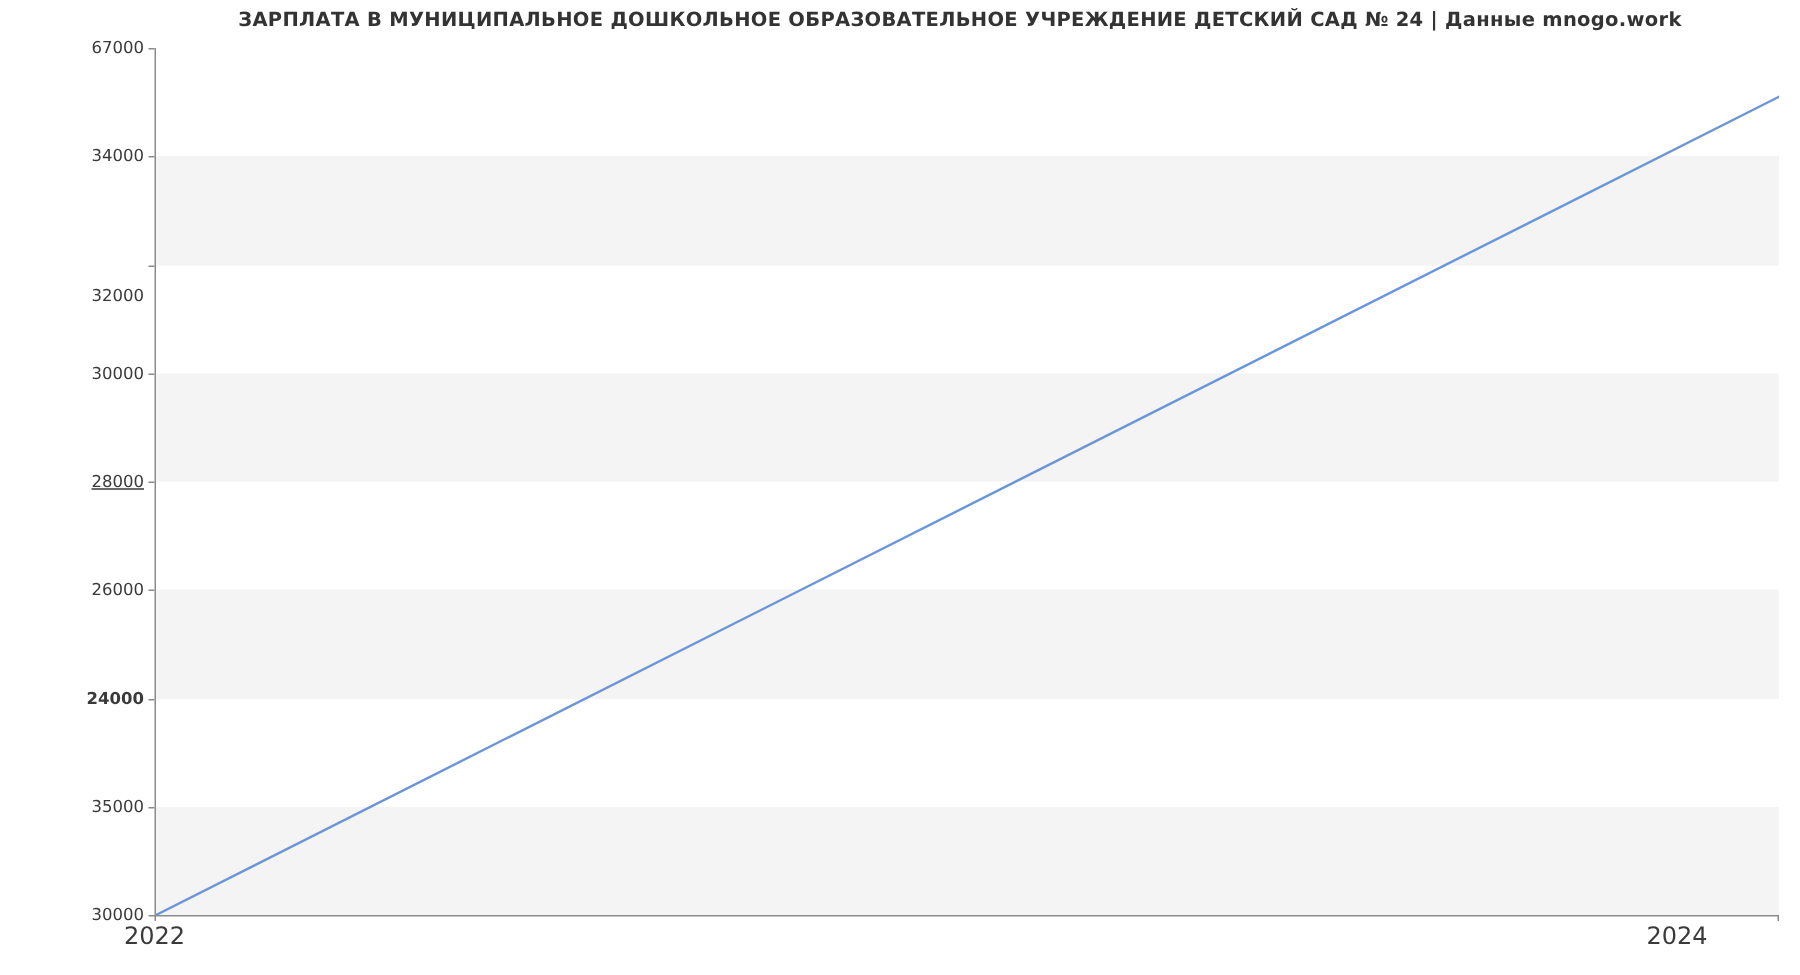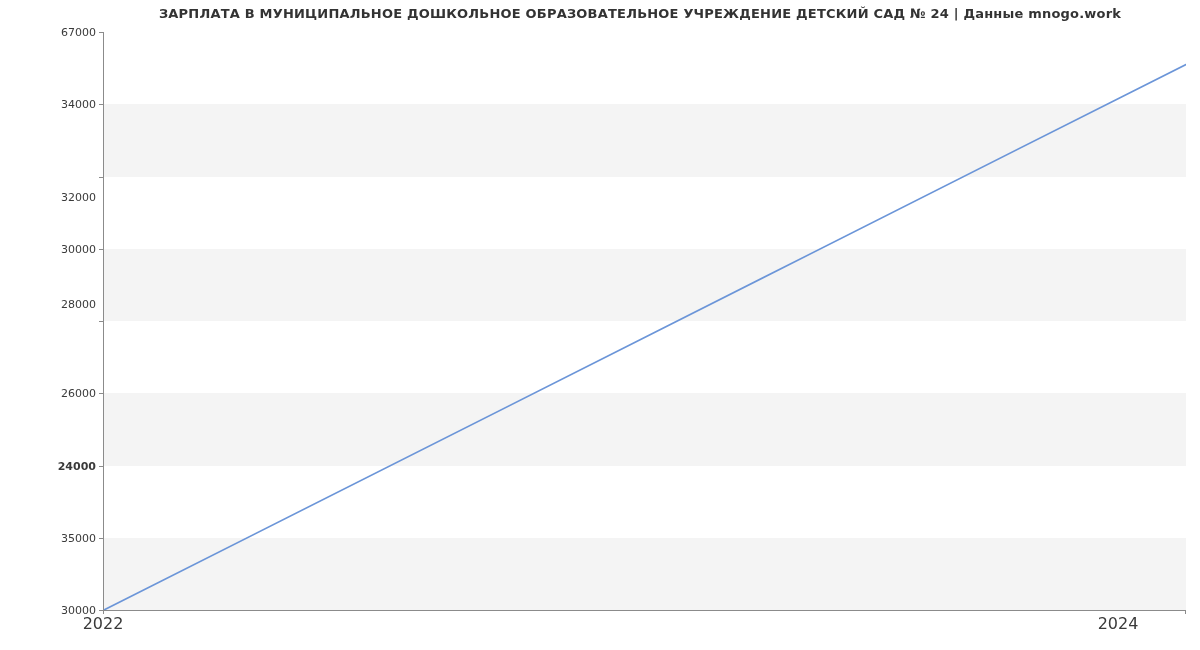--- a/index.html
+++ b/index.html
@@ -108,21 +108,21 @@
   </div>
 
 <div class="ytick" style="top: 610px;">30000</div>
     <div class="tickmark-y" style="top: 610px;"></div>
     <div class="ytick" style="top: 537.75px;">35000</div>
     <div class="tickmark-y" style="top: 537.75px;"></div>
     <div class="ytick" style="top: 465.5px; font-weight: bold;">24000</div>
     <div class="tickmark-y" style="top: 465.5px;"></div>
     <div class="ytick" style="top: 393.25px;">26000</div>
     <div class="tickmark-y" style="top: 393.25px;"></div>
-    <div class="ytick" style="top: 304px;">28000</div>
+    <div class="ytick" style="top: 321px; text-decoration: underline;">28000</div>
     <div class="tickmark-y" style="top: 321px;"></div>
     <div class="ytick" style="top: 248.75px;">30000</div>
     <div class="tickmark-y" style="top: 248.75px;"></div>
     <div class="ytick" style="top: 176.5px; margin-top: 20px;">32000</div>
     <div class="tickmark-y" style="top: 176.5px;"></div>
     <div class="ytick" style="top: 104.25px;">34000</div>
     <div class="tickmark-y" style="top: 104.25px;"></div>
     <div class="ytick" style="top: 32px;">67000</div>
     <div class="tickmark-y" style="top: 32px;"></div>
     <div class="xtick" style="left: 103px;">2022</div>

